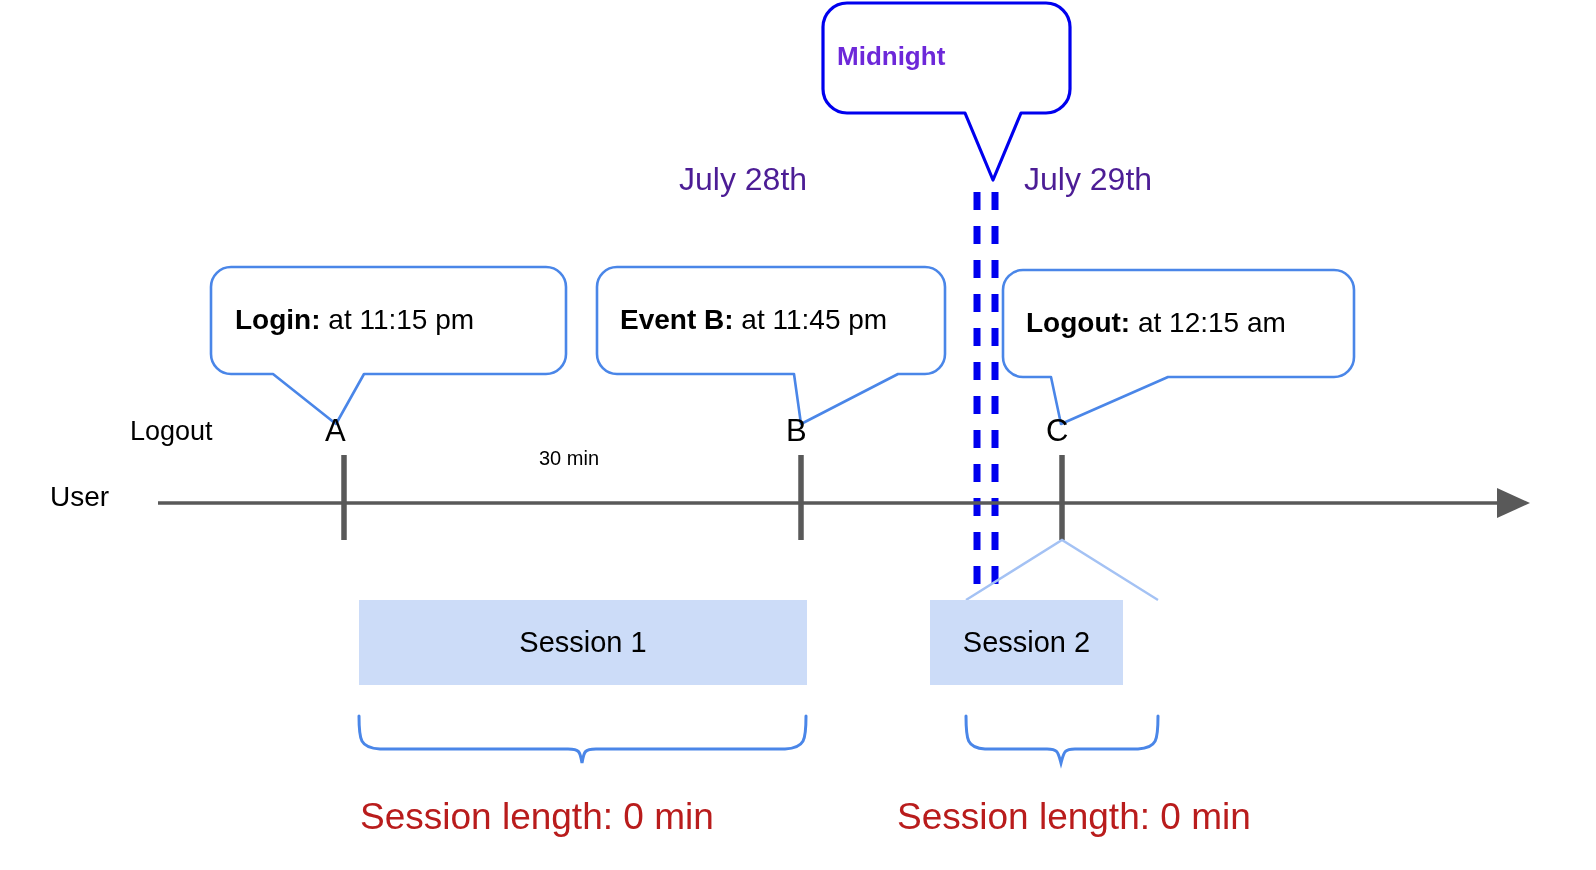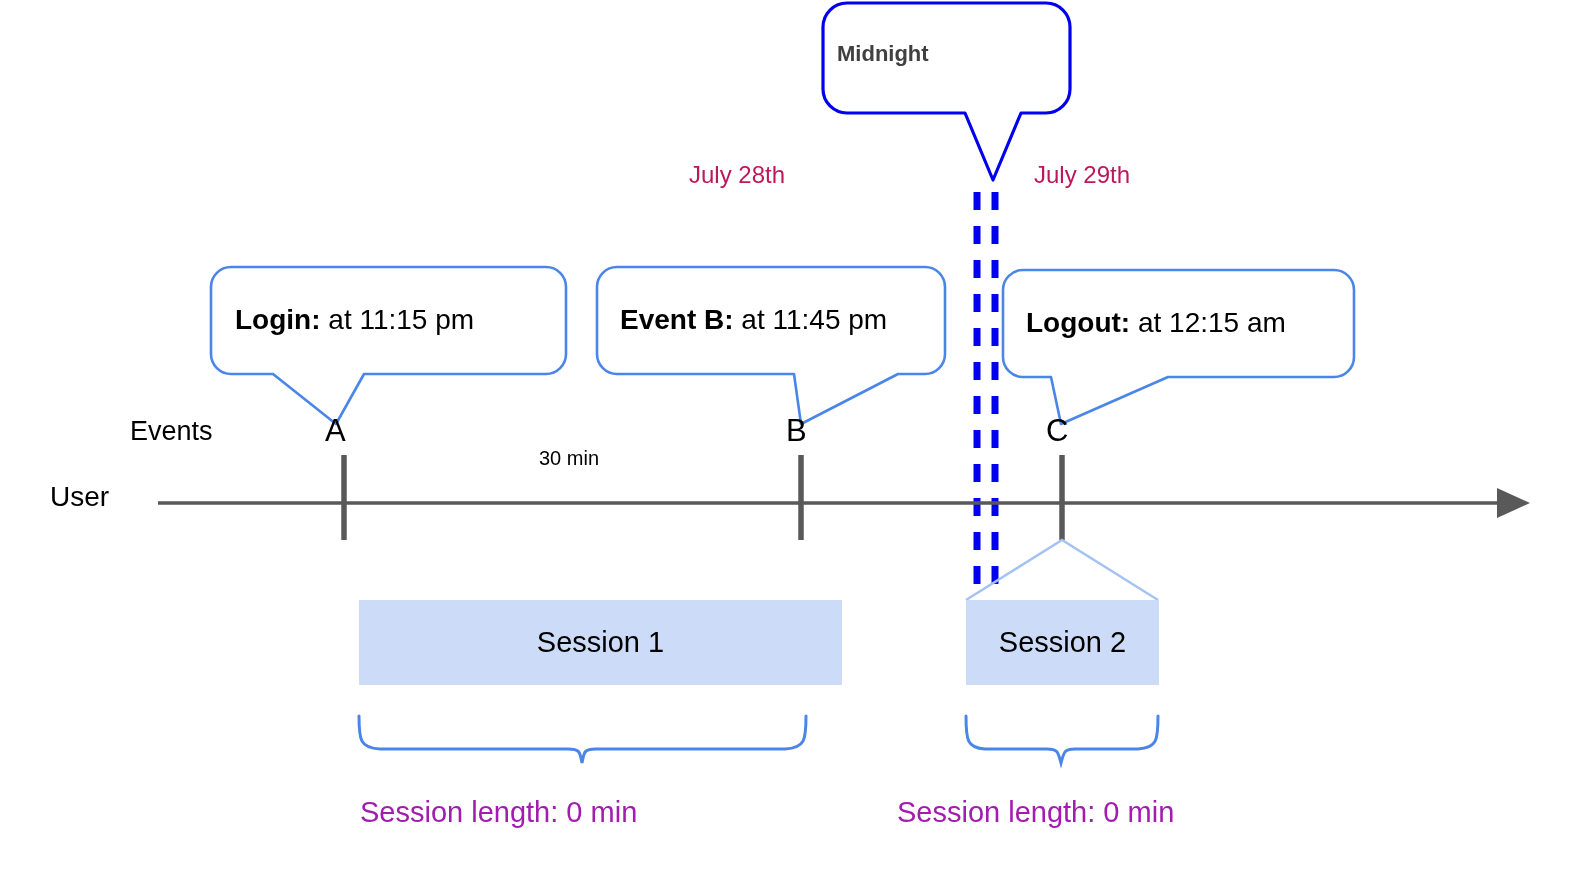--- a/index.html
+++ b/index.html
@@ -34,30 +34,29 @@
 
   
   .callout-text {
     font-size: 28px;
     color: #000000;
   }
   .callout-text .lead {
     font-weight: bold;
   }
   .midnight-text {
-    font-size: 22px;
+    font-size: 26px;
     font-weight: bold;
-    color: #404040;
+    color: #6d28d9;
   }
 
   
   .date-label {
-    font-size: 24px;
-    color: #be185d;
-    margin-left: 10px;
+    font-size: 32px;
+    color: #4c1d95;
   }
 
   
   .user-label {
     font-size: 28px;
     color: #000000;
   }
   .events-label {
     font-size: 27px;
     color: #000000;
@@ -79,22 +78,22 @@
     align-items: center;
     justify-content: center;
   }
   .session-box span {
     font-size: 29px;
     color: #000000;
   }
 
   
   .session-length {
-    font-size: 29px;
-    color: #a21caf;
+    font-size: 37px;
+    color: #b91c1c;
   }
 </style>
 </head>
 <body>
 
 <div id="canvas">
 
   <svg id="vector-layer" viewBox="0 0 1596 870">
 
     <g>
@@ -209,34 +208,34 @@
   </div>
 
   <div class="txt callout-text" style="left:620px; top:306px;">
     <span class="lead">Event B:</span><span> at 11:45 pm</span>
   </div>
 
   <div class="txt callout-text" style="left:1026px; top:309px;">
     <span class="lead">Logout:</span><span> at 12:15 am</span>
   </div>
 
-  <div class="txt events-label" style="left:130px; top:418px;">Events</div>
+  <div class="txt events-label" style="left:130px; top:418px;">Logout</div>
 
   <div class="txt user-label" style="left:50px; top:483px;">User</div>
 
   <div class="txt tick-label" style="left:325px; top:415px;">A</div>
   <div class="txt tick-label" style="left:786px; top:415px;">B</div>
   <div class="txt tick-label" style="left:1046px; top:415px;">C</div>
 
   <div class="txt duration-label" style="left:539px; top:448px;">30 min</div>
 
-  <div class="session-box" style="left:359px; top:600px; width:483px; height:85px;">
+  <div class="session-box" style="left:359px; top:600px; width:448px; height:85px;">
     <span>Session 1</span>
   </div>
 
-  <div class="session-box" style="left:966px; top:600px; width:193px; height:85px;">
+  <div class="session-box" style="left:930px; top:600px; width:193px; height:85px;">
     <span>Session 2</span>
   </div>
 
   <div class="txt session-length" style="left:360px; top:798px;">Session length: 0 min</div>
   <div class="txt session-length" style="left:897px; top:798px;">Session length: 0 min</div>
 
 </div>
 
 </body></html>

